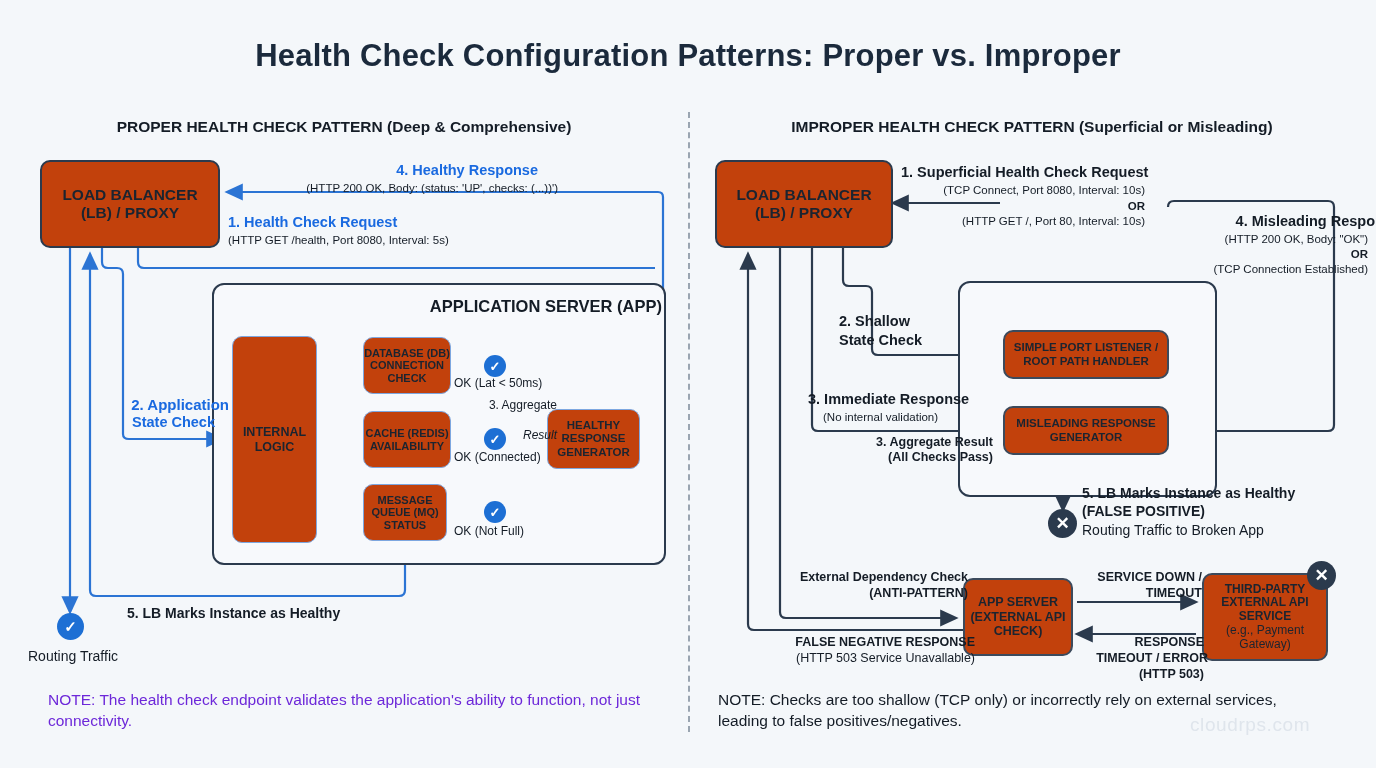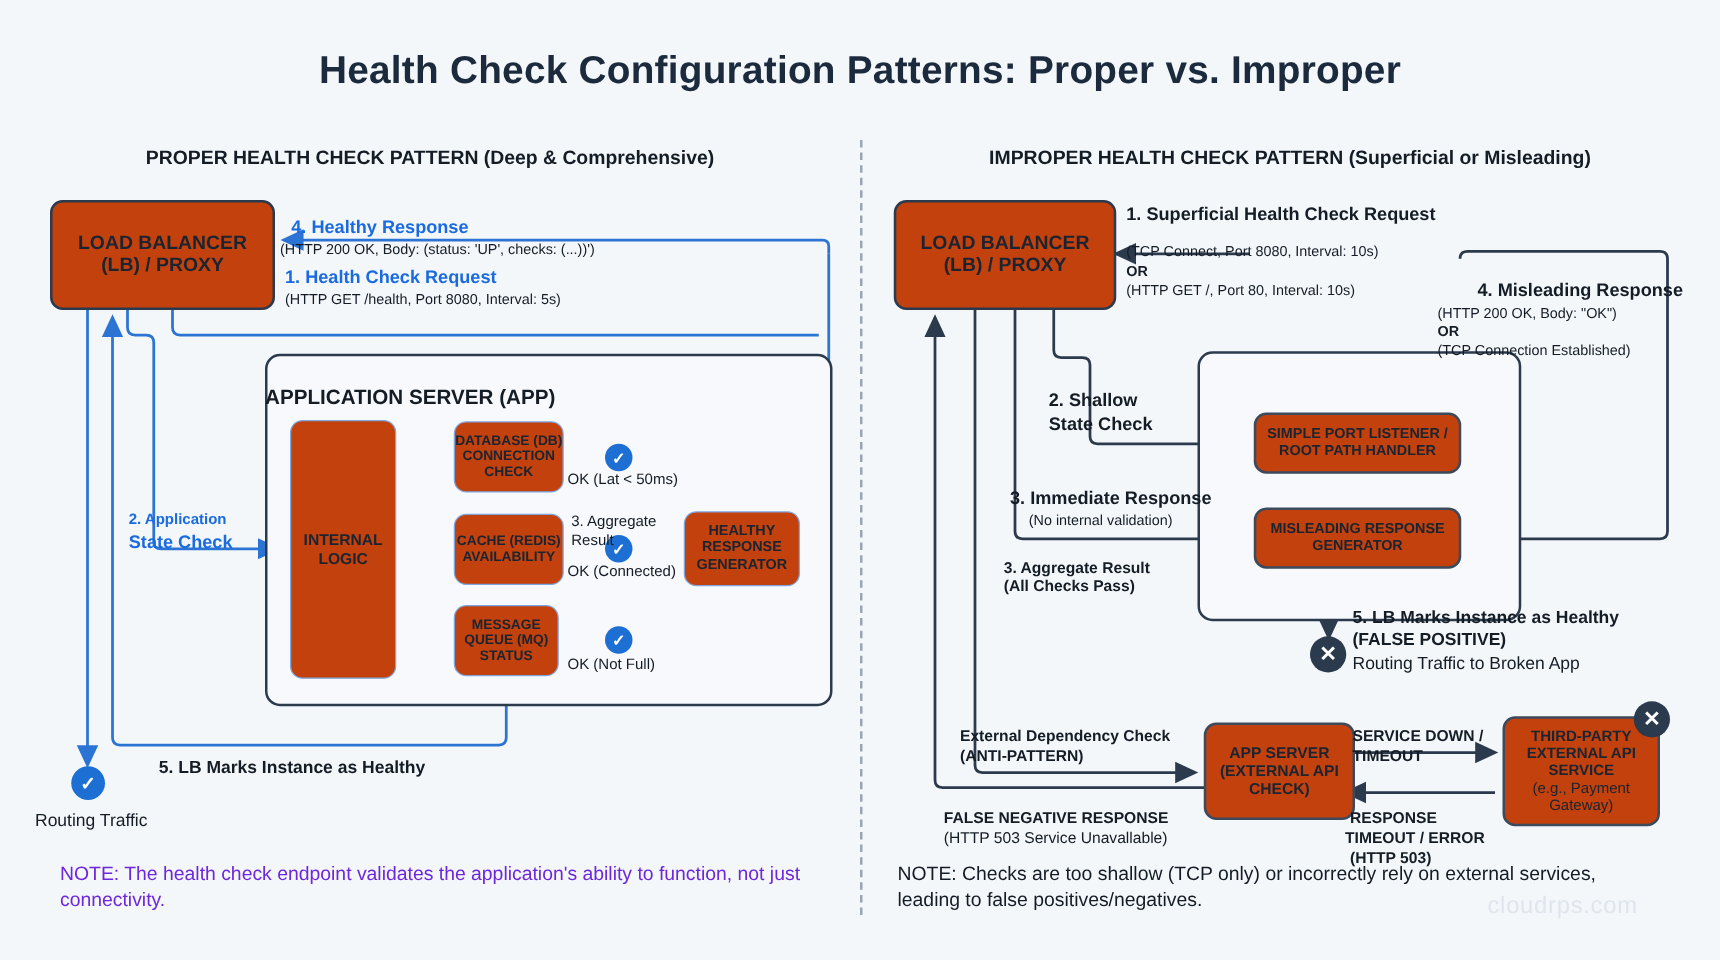--- a/index.html
+++ b/index.html
@@ -47,21 +47,21 @@
   .box-blue{border:1.6px solid #7da7e0;}
   .box-grey{border:2px solid #3c4a5c;}
 
   .lbl{font-weight:bold;}
 
   
   .txt{position:absolute;white-space:nowrap;}
   .t-blue{color:#1a6ae0;}
   .t-dark{color:#141c26;}
   .bold{font-weight:bold;}
-  .c{text-align:left;margin-top:12px;}
+  .c{text-align:right;}
 
   
   .badge{
     position:absolute;border-radius:50%;
     display:flex;align-items:center;justify-content:center;
     color:#fff;font-weight:bold;
   }
   .badge-ok{background:#1d6fd4;}
   .badge-x{background:#2b3a4d;}
 
@@ -187,30 +187,30 @@
     <div class="lbl">RESPONSE</div>
     <div class="lbl">GENERATOR</div>
   </div>
 
   <div class="badge badge-ok" style="left:484px;top:355px;width:22px;height:22px;font-size:13px;">✓</div>
   <div class="badge badge-ok" style="left:484px;top:428px;width:22px;height:22px;font-size:13px;">✓</div>
   <div class="badge badge-ok" style="left:484px;top:501px;width:22px;height:22px;font-size:13px;">✓</div>
   <div class="badge badge-ok" style="left:57px;top:613px;width:27px;height:27px;font-size:15px;">✓</div>
 
   <div class="txt t-blue bold c" style="left:233px;top:162px;width:305px;font-size:14.5px;">4. Healthy Response</div>
-  <div class="txt t-dark c" style="left:224px;top:182px;width:345px;font-size:11.5px;">(HTTP 200 OK, Body: (status: 'UP', checks: (...))')</div>
+  <div class="txt t-dark c" style="left:213px;top:182px;width:345px;font-size:11.5px;">(HTTP 200 OK, Body: (status: 'UP', checks: (...))')</div>
 
   <div class="txt t-blue bold" style="left:228px;top:214px;font-size:14.5px;">1. Health Check Request</div>
   <div class="txt t-dark" style="left:228px;top:234px;font-size:11.5px;">(HTTP GET /health, Port 8080, Interval: 5s)</div>
 
-  <div class="txt t-blue bold c" style="left:103px;top:396px;width:112px;font-size:12px;">2. Application</div>
+  <div class="txt t-blue bold c" style="left:117px;top:396px;width:112px;font-size:15px;">2. Application</div>
   <div class="txt t-blue bold c" style="left:103px;top:414px;width:112px;font-size:14.5px;">State Check</div>
 
   <div class="txt t-dark c" style="left:457px;top:398px;width:100px;font-size:12px;">3. Aggregate</div>
-  <div class="txt t-dark c" style="left:457px;top:413px;width:100px;font-size:12px;">Result</div>
+  <div class="txt t-dark c" style="left:457px;top:428px;width:100px;font-size:12px;font-style:italic;">Result</div>
 
   <div class="txt t-dark" style="left:454px;top:376px;font-size:12px;">OK (Lat &lt; 50ms)</div>
   <div class="txt t-dark" style="left:454px;top:450px;font-size:12px;">OK (Connected)</div>
   <div class="txt t-dark" style="left:454px;top:524px;font-size:12px;">OK (Not Full)</div>
 
   <div class="txt t-dark bold" style="left:127px;top:605px;font-size:14px;">5. LB Marks Instance as Healthy</div>
 
   <div class="txt t-dark" style="left:28px;top:648px;font-size:14px;">Routing Traffic</div>
 
   <div class="note" id="left-note">NOTE: The health check endpoint validates the application's ability to function, not just connectivity.</div>
@@ -224,21 +224,21 @@
 
   <div class="abs box box-grey" style="left:1003px;top:330px;width:166px;height:49px;flex-direction:column;font-size:11.5px;">
     <div class="lbl">SIMPLE PORT LISTENER /</div>
     <div class="lbl">ROOT PATH HANDLER</div>
   </div>
   <div class="abs box box-grey" style="left:1003px;top:406px;width:166px;height:49px;flex-direction:column;font-size:11.5px;">
     <div class="lbl">MISLEADING RESPONSE</div>
     <div class="lbl">GENERATOR</div>
   </div>
 
-  <div class="abs box box-grey" style="left:963px;top:578px;width:121px;height:78px;flex-direction:column;font-size:12.5px;">
+  <div class="abs box box-grey" style="left:963px;top:578px;width:110px;height:78px;flex-direction:column;font-size:12.5px;">
     <div class="lbl">APP SERVER</div>
     <div class="lbl">(EXTERNAL API</div>
     <div class="lbl">CHECK)</div>
   </div>
 
   <div class="abs box box-grey" style="left:1202px;top:573px;width:126px;height:88px;flex-direction:column;font-size:12px;">
     <div class="lbl">THIRD-PARTY</div>
     <div class="lbl">EXTERNAL API</div>
     <div class="lbl">SERVICE</div>
     <div>(e.g., Payment</div>

